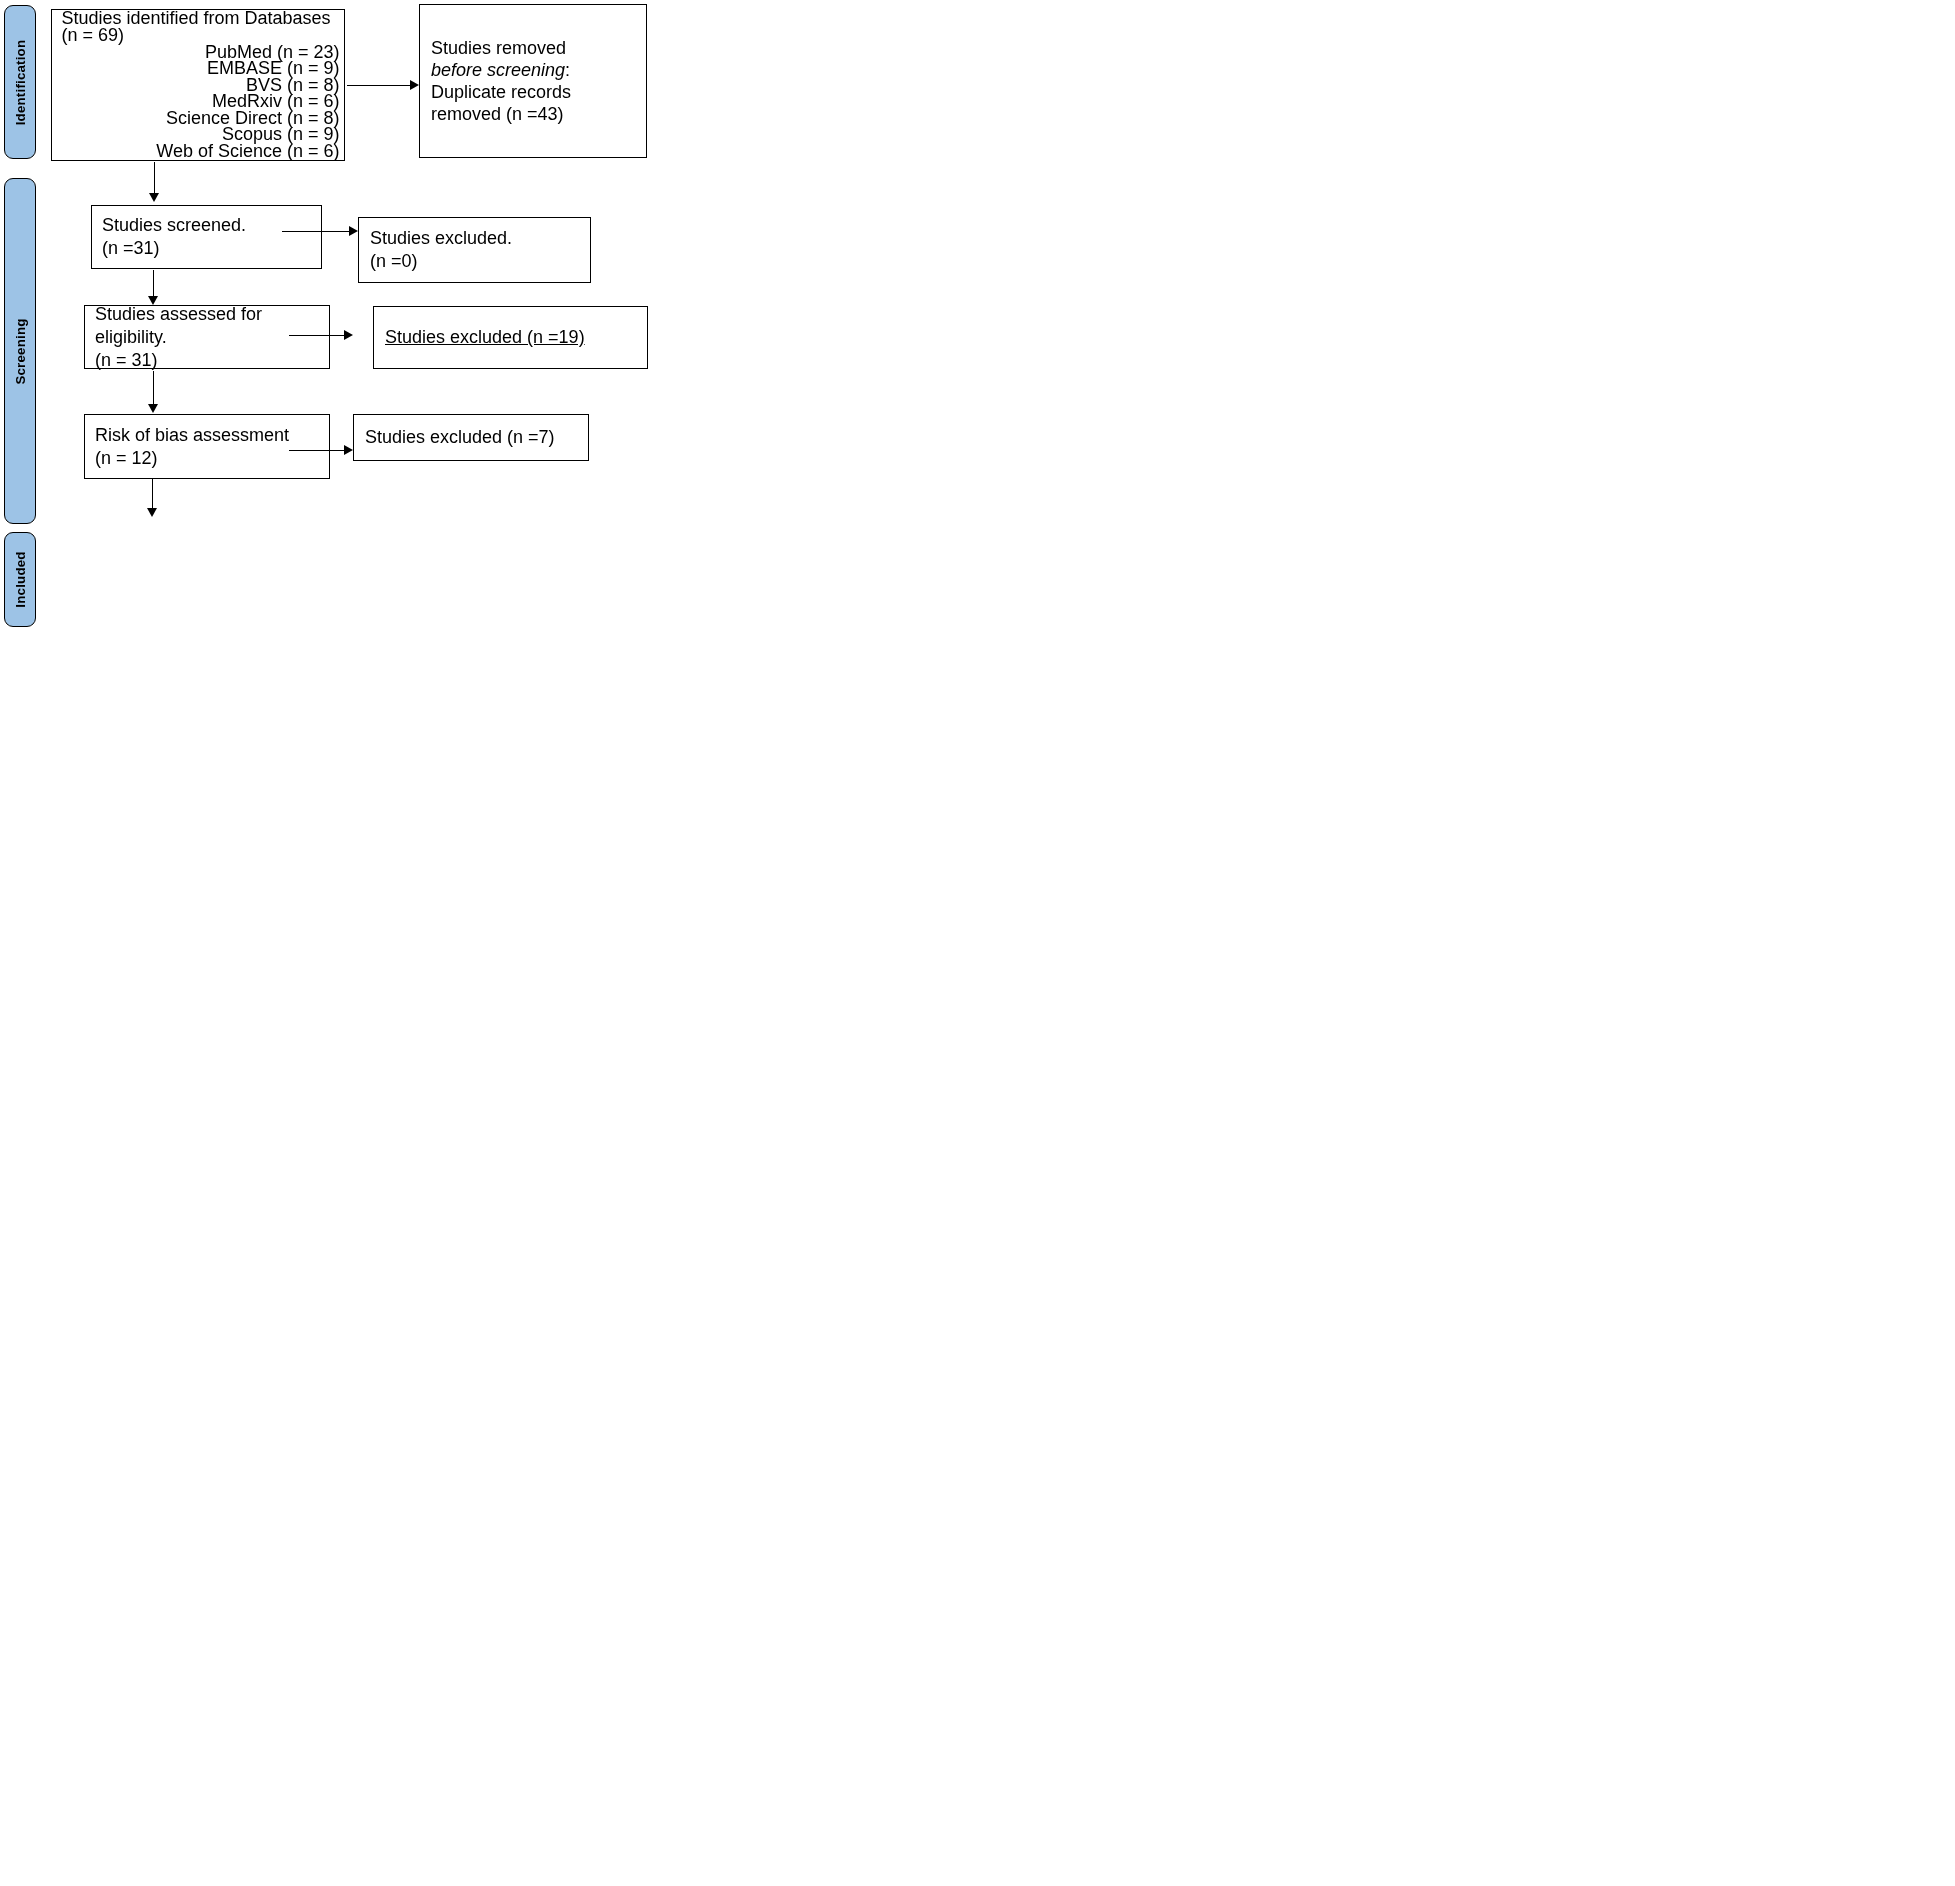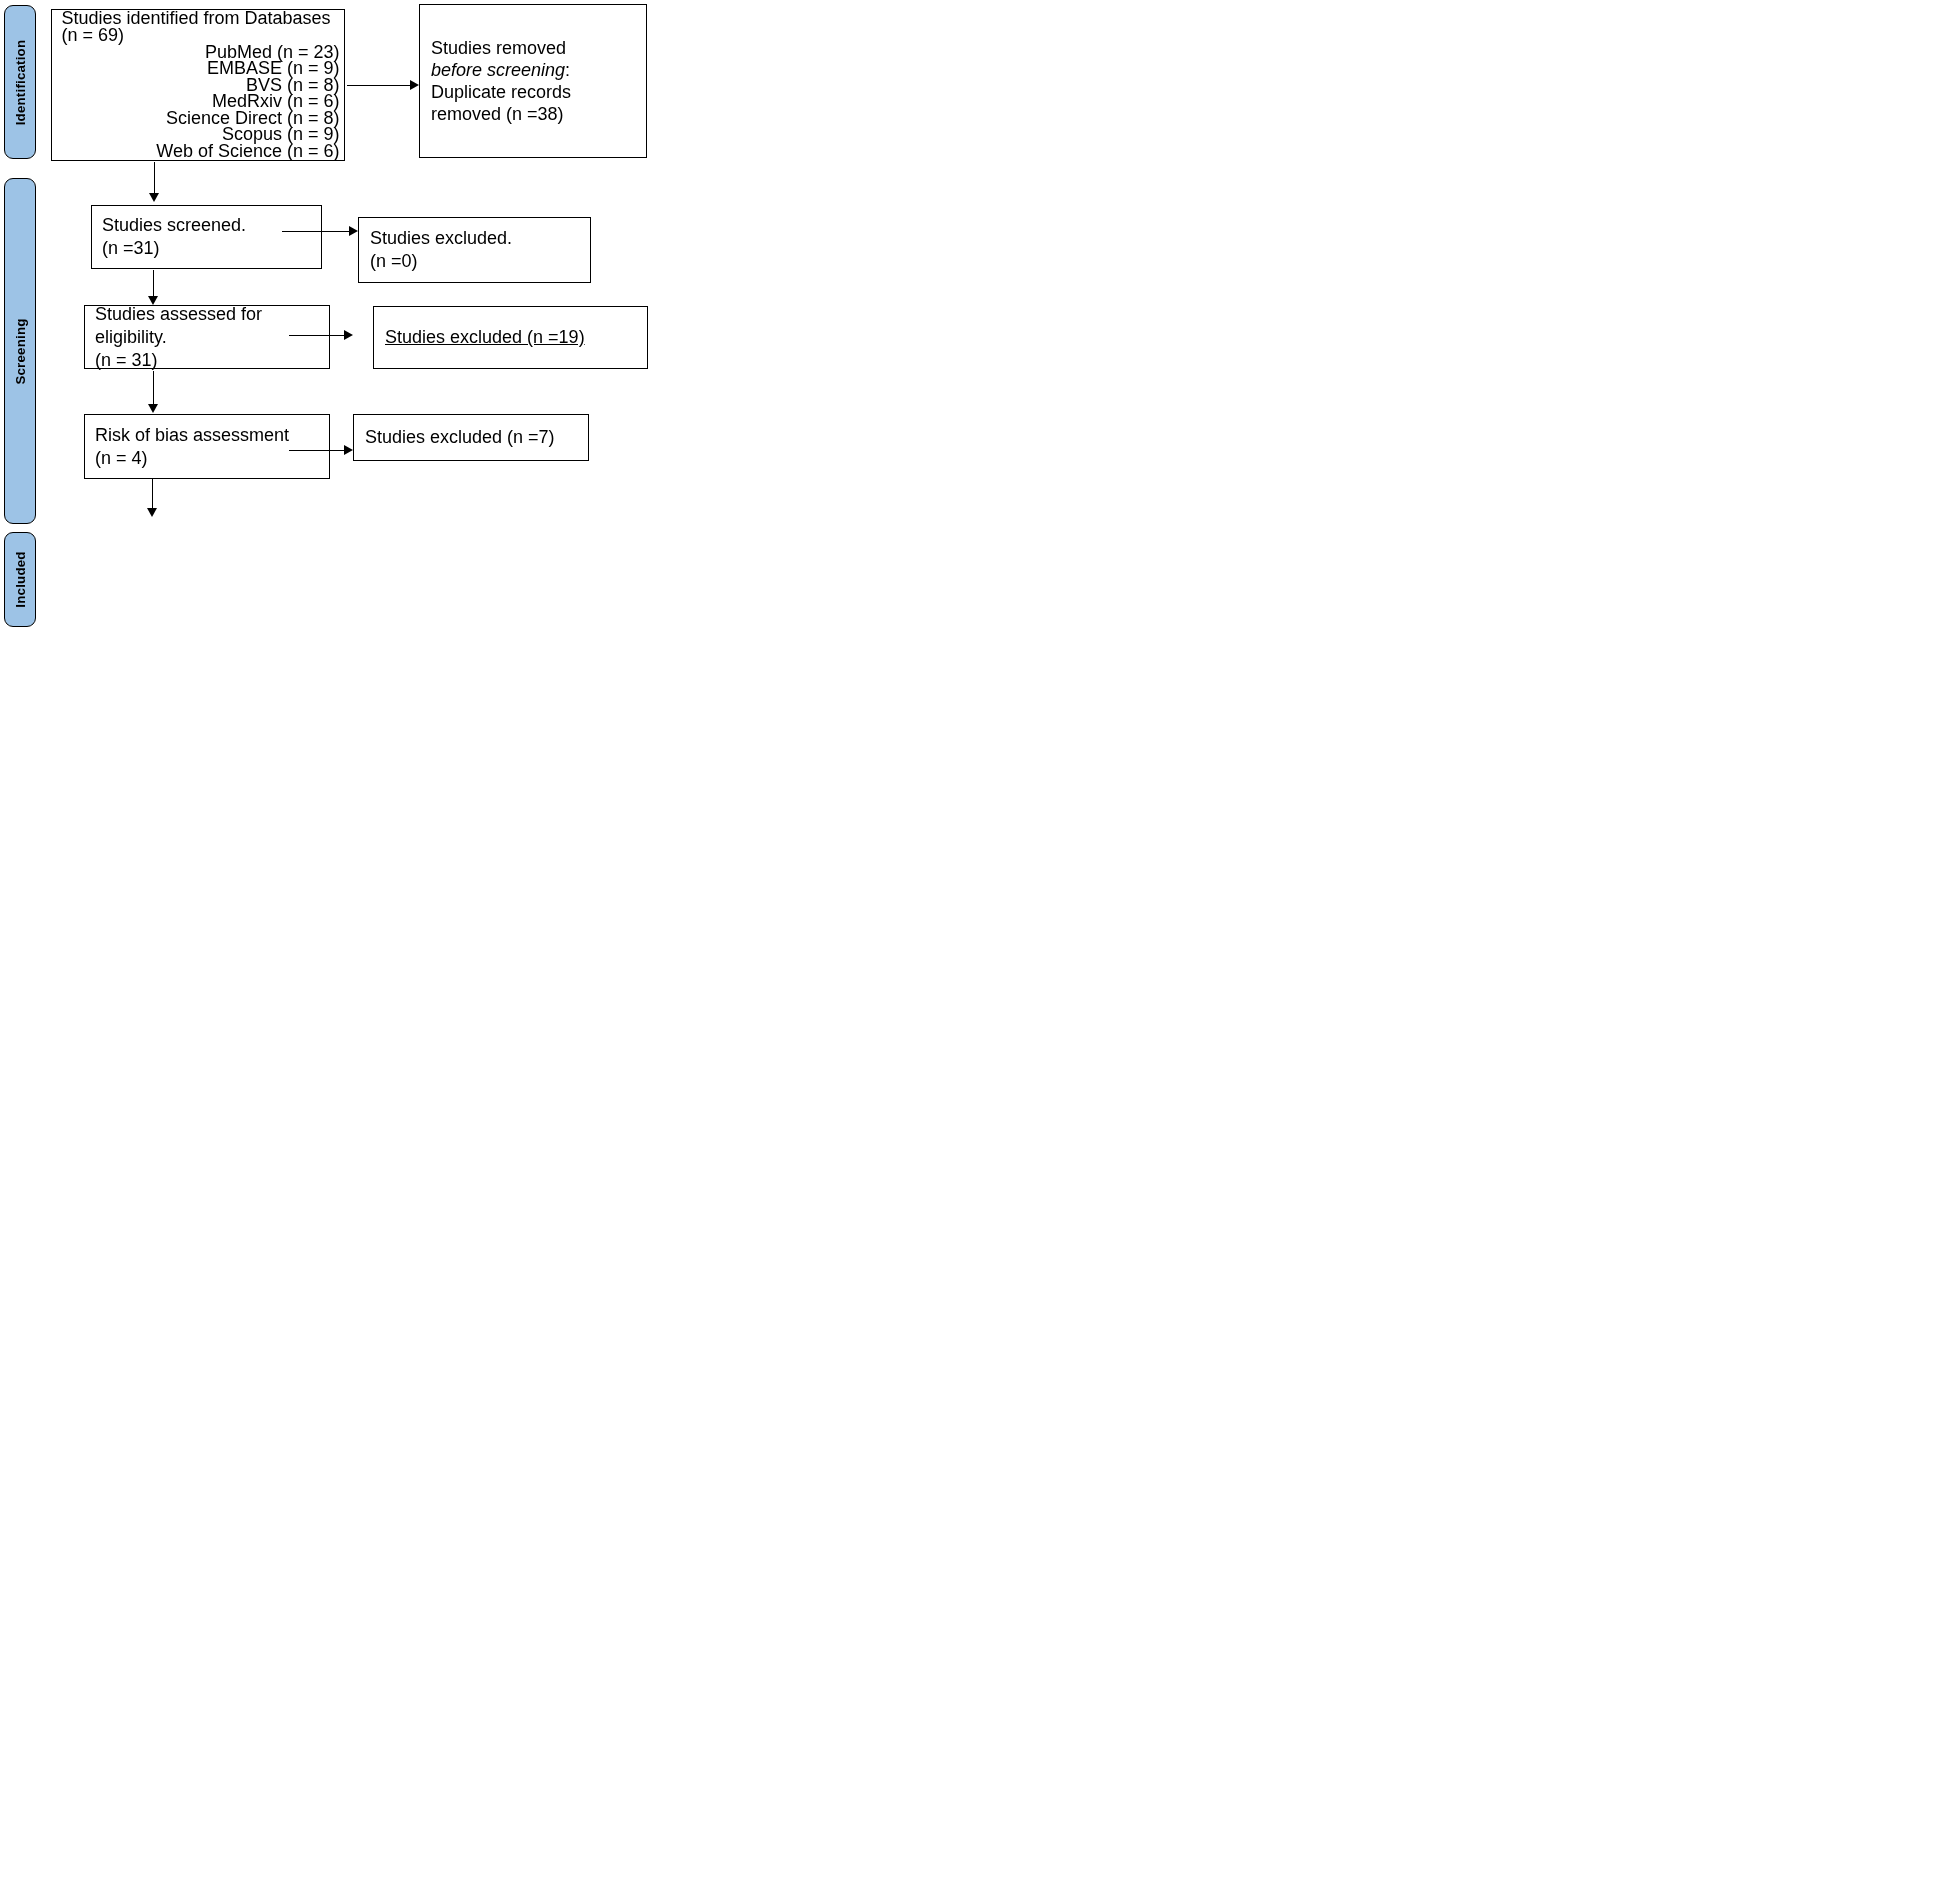--- a/index.html
+++ b/index.html
@@ -82,37 +82,37 @@
     <div class="sub">BVS (n = 8)</div>
     <div class="sub">MedRxiv (n = 6)</div>
     <div class="sub">Science Direct (n = 8)</div>
     <div class="sub">Scopus (n = 9)</div>
     <div class="sub">Web of Science (n = 6)</div>
   </div>
 
   <div class="fbox pad20" style="left:419px; top:4.4px; width:228px; height:154px;">
     <div class="wrapblock">
       <div><span>Studies removed </span><i>before screening</i><span>:</span></div>
-      <div>Duplicate records removed (n =38)</div>
+      <div>Duplicate records removed (n =43)</div>
     </div>
   </div>
 
   <div class="fbox pre pad18" style="left:49px; top:205px; width:231px; height:64px;">Studies screened.
 (n =31)</div>
 
   <div class="fbox pre pad20" style="left:358px; top:201px; width:233px; height:66px;margin-top:16px;">Studies excluded.
 (n =0)</div>
 
   <div class="fbox pre pad18" style="left:42px; top:305px; width:246px; height:64px;">Studies assessed for eligibility.
 (n = 31)</div>
 
   <div class="fbox pre pad20" style="left:373px; top:306px; width:275px; height:63px;text-decoration:underline;">Studies excluded (n =19)</div>
 
   <div class="fbox pre pad18" style="left:42px; top:414px; width:246px; height:65px;">Risk of bias assessment
-(n = 4)</div>
+(n = 12)</div>
 
   <div class="fbox pre pad20" style="left:353px; top:414px; width:236px; height:47px;">Studies excluded (n =7)</div>
 
 
   <div class="arrow" style="left:347px; top:80px; width:73px; height:11px;">
     <div class="stem-h" style="width:64px;"></div>
     <div class="head-right" style="left:63px;"></div>
   </div>
 
   <div class="arrow" style="left:149px; top:162px; width:11px; height:40px;">

